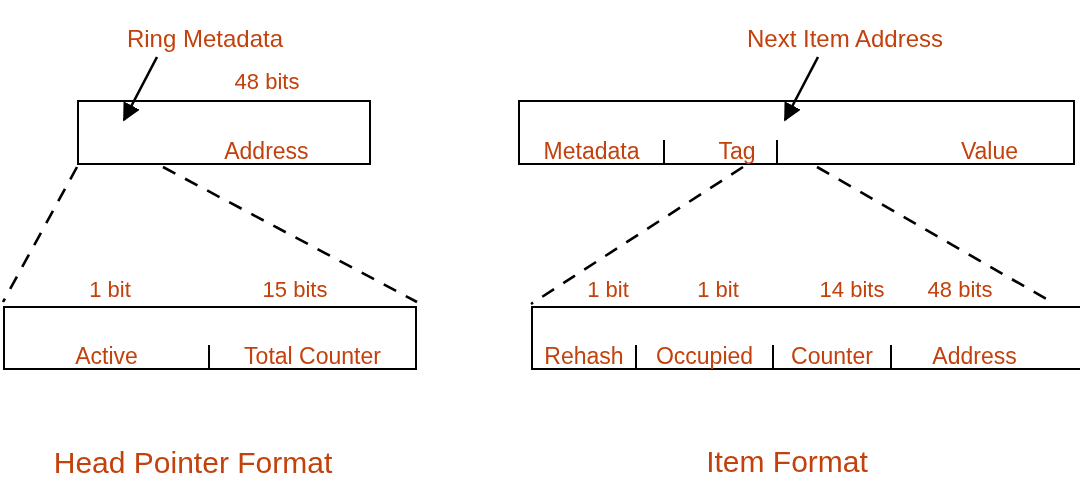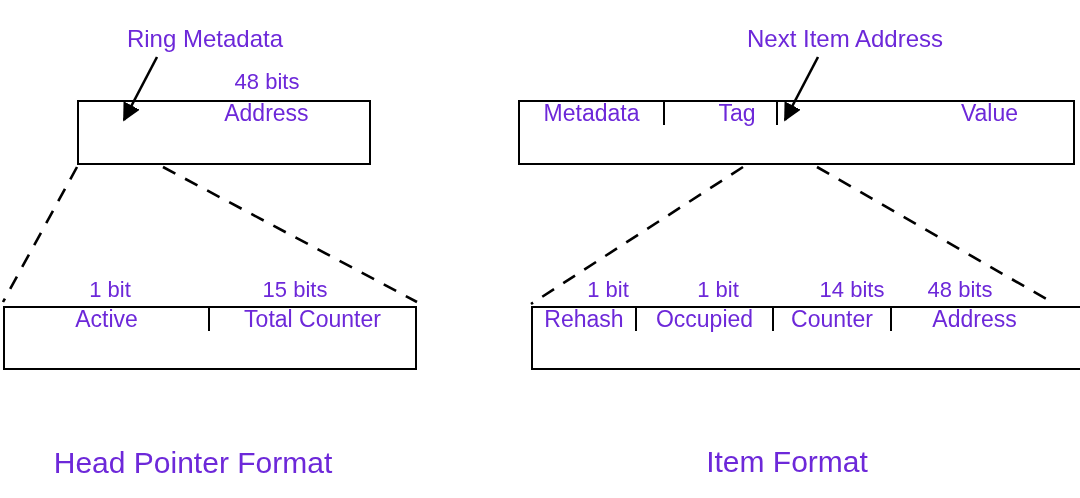--- a/index.html
+++ b/index.html
@@ -6,38 +6,38 @@
     margin: 0;
     padding: 0;
     background: #ffffff;
   }
   #stage {
     position: relative;
     width: 1080px;
     height: 498px;
     background: #ffffff;
     font-family: "Liberation Sans", sans-serif;
-    color: #6d28d9;
+    color: #c2410c;
     overflow: hidden;
   }
   #svg-layer {
     position: absolute;
     left: 0;
     top: 0;
     width: 1080px;
     height: 498px;
   }
   .box {
     position: absolute;
     box-sizing: border-box;
     border: 2px solid #000000;
     background: transparent;
     display: flex;
     flex-direction: row;
-    align-items: flex-start;
+    align-items: flex-end;
   }
   .cell {
     box-sizing: border-box;
     display: flex;
     align-items: center;
     justify-content: center;
     font-size: 23px;
     line-height: 1;
     white-space: nowrap;
     border-right: 2px solid #000000;

